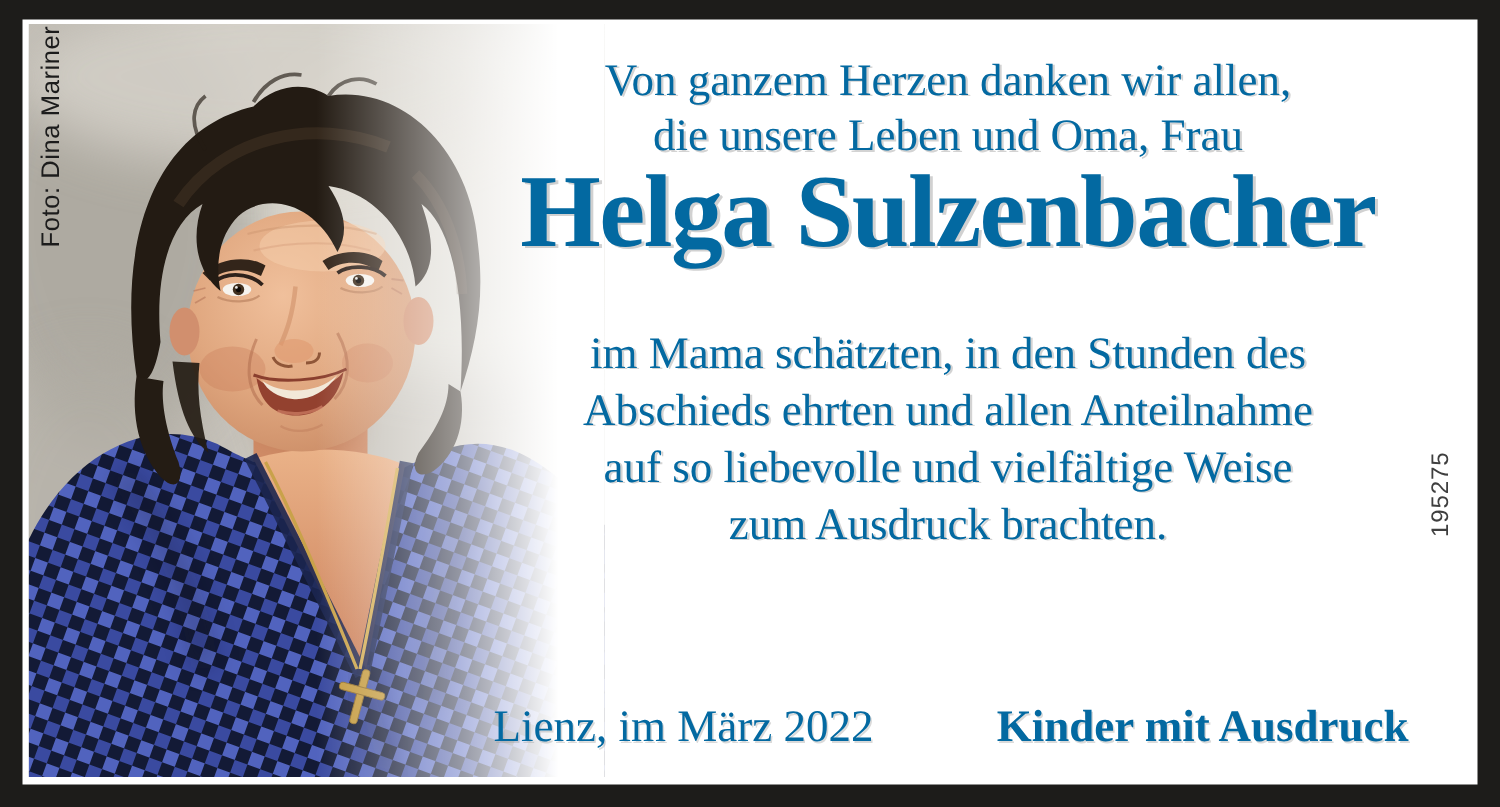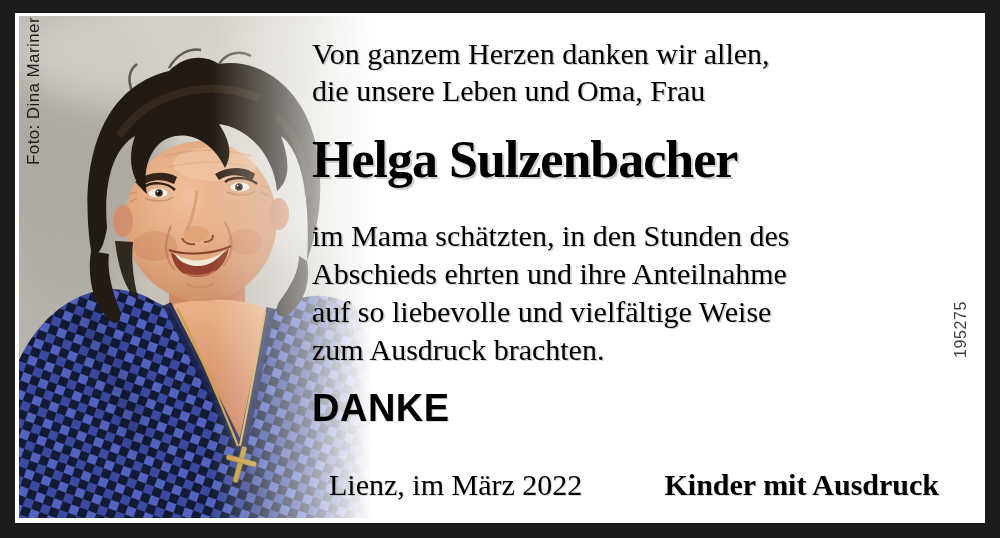--- a/index.html
+++ b/index.html
@@ -7,23 +7,23 @@
       font-family:"Liberation Serif","DejaVu Serif",serif;}
   .paper{position:absolute;left:15px;top:13px;right:15px;bottom:15px;background:#ffffff;}
   
   .photo{position:absolute;left:4px;top:3px;width:384px;height:502px;overflow:hidden;}
   .v-text{position:absolute;transform:rotate(-90deg);transform-origin:0 0;white-space:nowrap;
           font-family:"Liberation Sans","DejaVu Sans",sans-serif;}
   .credit{left:9px;top:152px;font-size:17px;color:#1c1c1c;letter-spacing:.4px;}
   .nid{left:952px;top:358px;font-size:16px;color:#3f3f3f;letter-spacing:.6px;}
   
   .col{position:absolute;left:297px;top:0;width:640px;height:510px;}
-  .col > div, .col > h1{position:absolute;left:0;right:0;text-align:left;margin:0;color:#000000;}
+  .col > div, .col > h1{position:absolute;left:0;right:0;text-align:center;margin:0;color:#0369a1;}
   .intro{top:22px;font-size:30px;line-height:37px;text-shadow:1.5px 1px 0 rgba(145,145,145,.4);}
-  .name{top:110px;font-size:52px;line-height:74px;font-weight:bold;letter-spacing:-1px;
+  .name{top:91px;font-size:69px;line-height:74px;font-weight:bold;letter-spacing:-1px;
         text-shadow:2px 1.5px 0 rgba(140,140,140,.4);}
   .bodytext{top:204px;font-size:30px;line-height:38px;text-shadow:1.5px 1px 0 rgba(145,145,145,.4);}
   .danke{top:375px;font-family:"Liberation Sans","DejaVu Sans",sans-serif;font-weight:bold;
          font-size:38px;line-height:40px;color:#121212;letter-spacing:.5px;
          text-shadow:1px 1px 0 rgba(150,150,150,.35);}
   .footer{top:454px;display:flex;justify-content:space-between;align-items:baseline;
           padding:0 13px 0 17px;font-size:30px;line-height:36px;
           text-shadow:1px 1px 0 rgba(150,150,150,.35);}
   .footer .sig{font-weight:bold;}
 </style>
@@ -152,25 +152,24 @@
     <div class="v-text credit">Foto: Dina Mariner</div>
 
     <div class="col">
       <div class="intro">
         <div>Von ganzem Herzen danken wir allen,</div>
         <div>die unsere Leben und Oma, Frau</div>
       </div>
       <h1 class="name">Helga Sulzenbacher</h1>
       <div class="bodytext">
         <div>im Mama schätzten, in den Stunden des</div>
-        <div>Abschieds ehrten und ihre Anteilnahme</div>
+        <div>Abschieds ehrten und allen Anteilnahme</div>
         <div>auf so liebevolle und vielfältige Weise</div>
         <div>zum Ausdruck brachten.</div>
       </div>
-      <div class="danke">DANKE</div>
       <div class="footer">
         <span>Lienz, im März 2022</span>
         <span class="sig">Kinder mit Ausdruck</span>
       </div>
     </div>
 
   </div>
 
   <div class="v-text nid">195275</div>
 </div>

